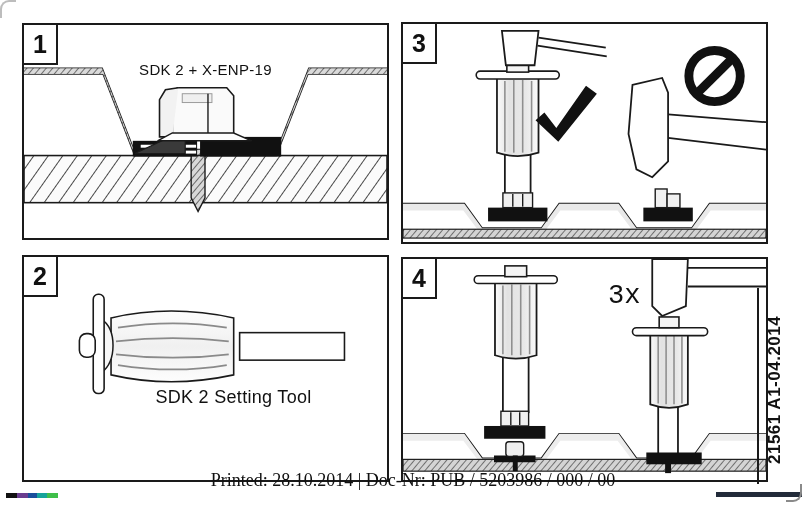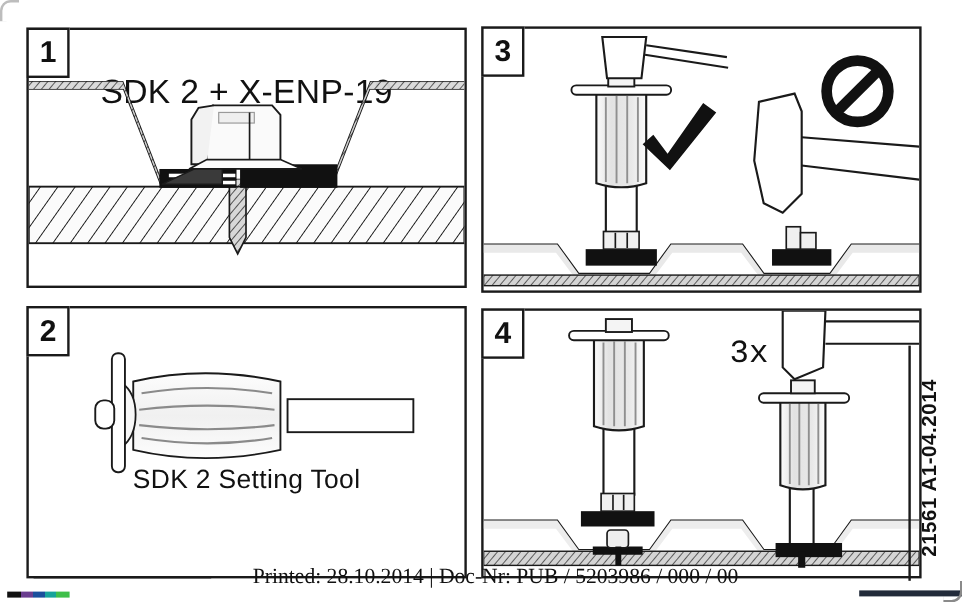--- a/index.html
+++ b/index.html
@@ -12,24 +12,24 @@
   #panel1{left:22px;  top:23px;  width:367px; height:217px;}
   #panel2{left:22px;  top:255px; width:367px; height:227px;}
   #panel3{left:401px; top:22px;  width:367px; height:222px;}
   #panel4{left:401px; top:257px; width:367px; height:225px;}
 
   .numbox{position:absolute;left:-2px;top:-2px;width:36px;height:42px;
           border:2px solid #1a1a1a;background:#fff;box-sizing:border-box;z-index:6;
           display:flex;align-items:center;justify-content:center;
           font-weight:bold;font-size:25px;color:#111;line-height:1;}
 
-  .ptitle{position:absolute;width:100%;text-align:center;font-size:28px;color:#111;
+  .ptitle{position:absolute;width:100%;text-align:center;font-size:15px;color:#111;
           letter-spacing:.3px;}
   #p1title{top:36px;left:0;}
-  #p2title{top:130px;left:0;font-size:22px;}
+  #p2title{top:130px;left:0;font-size:18px;padding-left:28px;}
 
   .svgfull{position:absolute;left:0;top:0;width:100%;height:100%;display:block;}
 
   
   .footer{position:absolute;left:0;top:470px;width:802px;height:26px;
           text-align:center;font-family:"Liberation Serif",serif;font-size:18px;color:#111;padding-left:12px;}
   .footrule{position:absolute;left:28px;top:480px;width:148px;height:2px;background:#1a1a1a;}
 
   
   .vcode{position:absolute;left:762px;top:300px;width:26px;height:180px;

